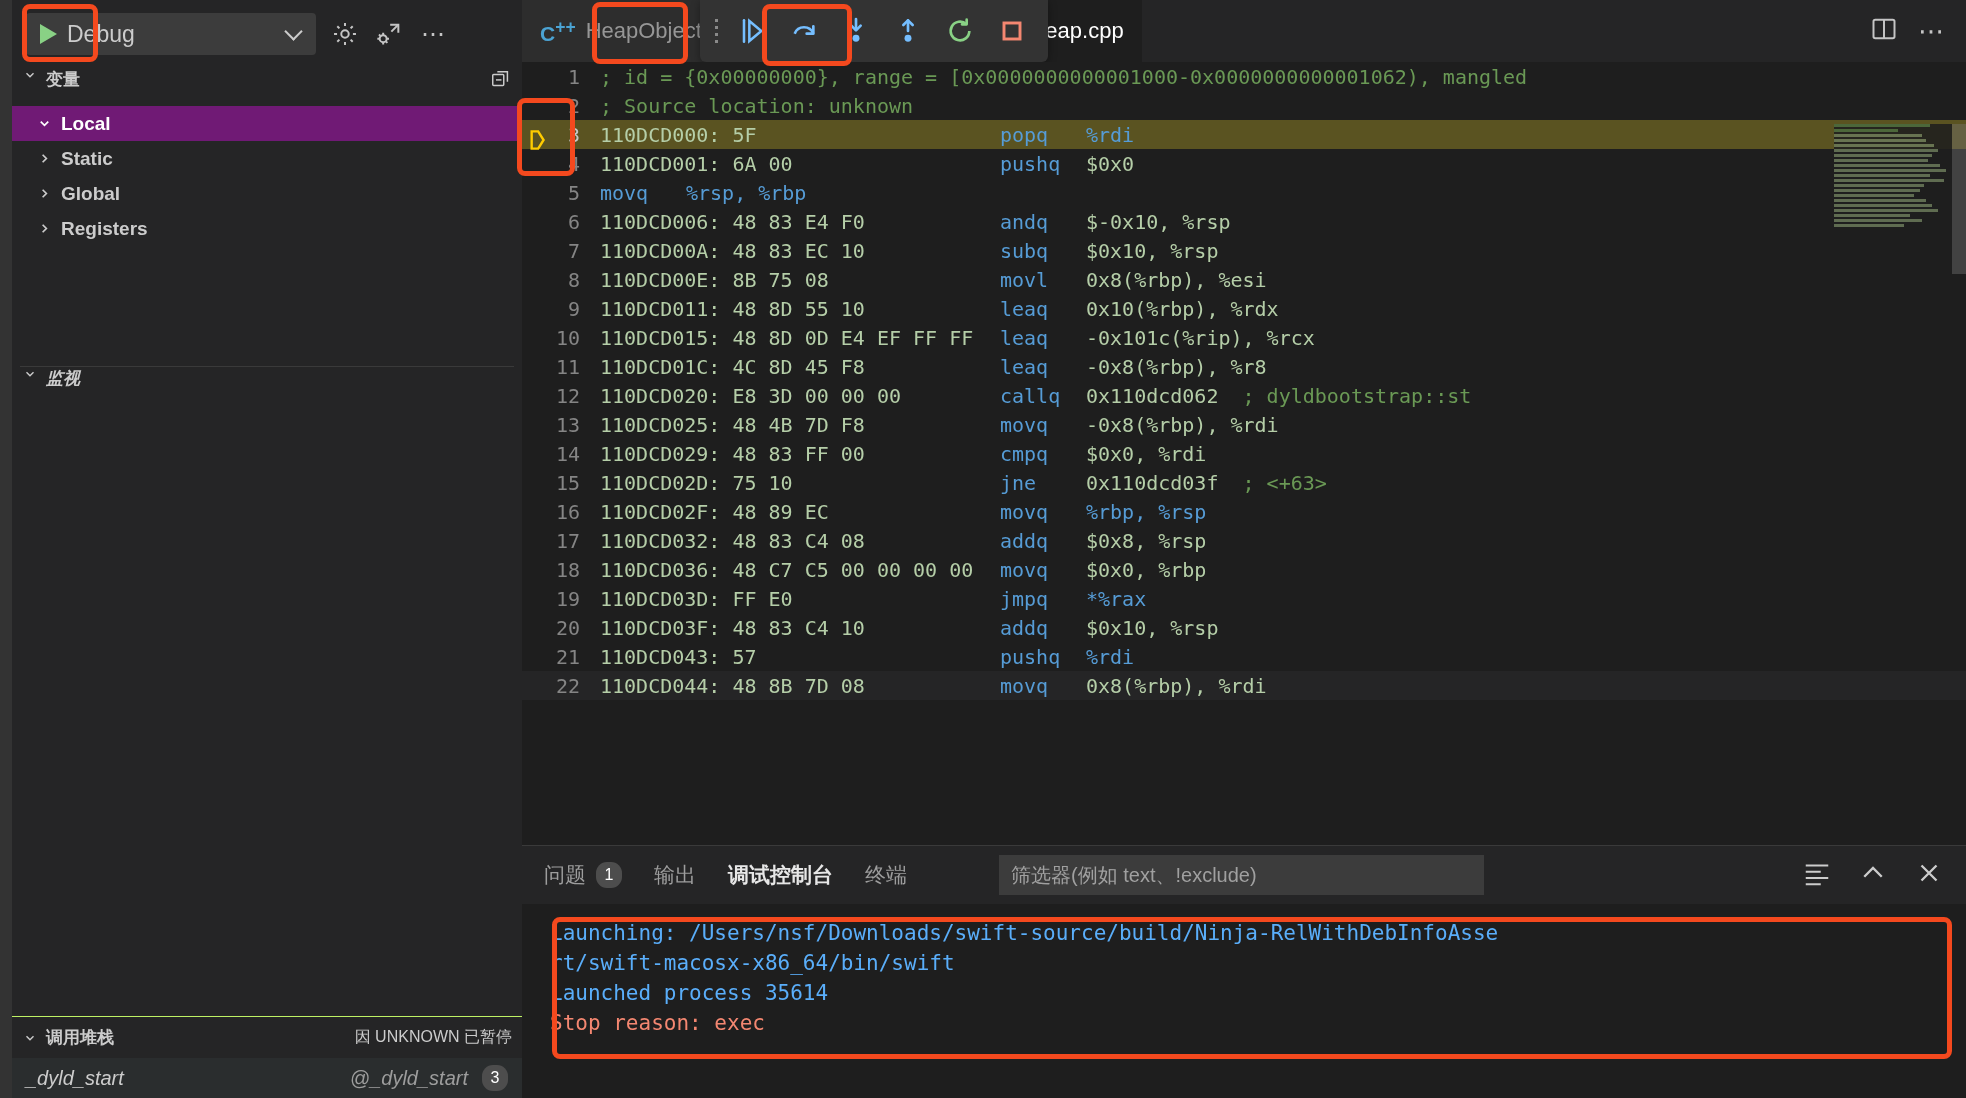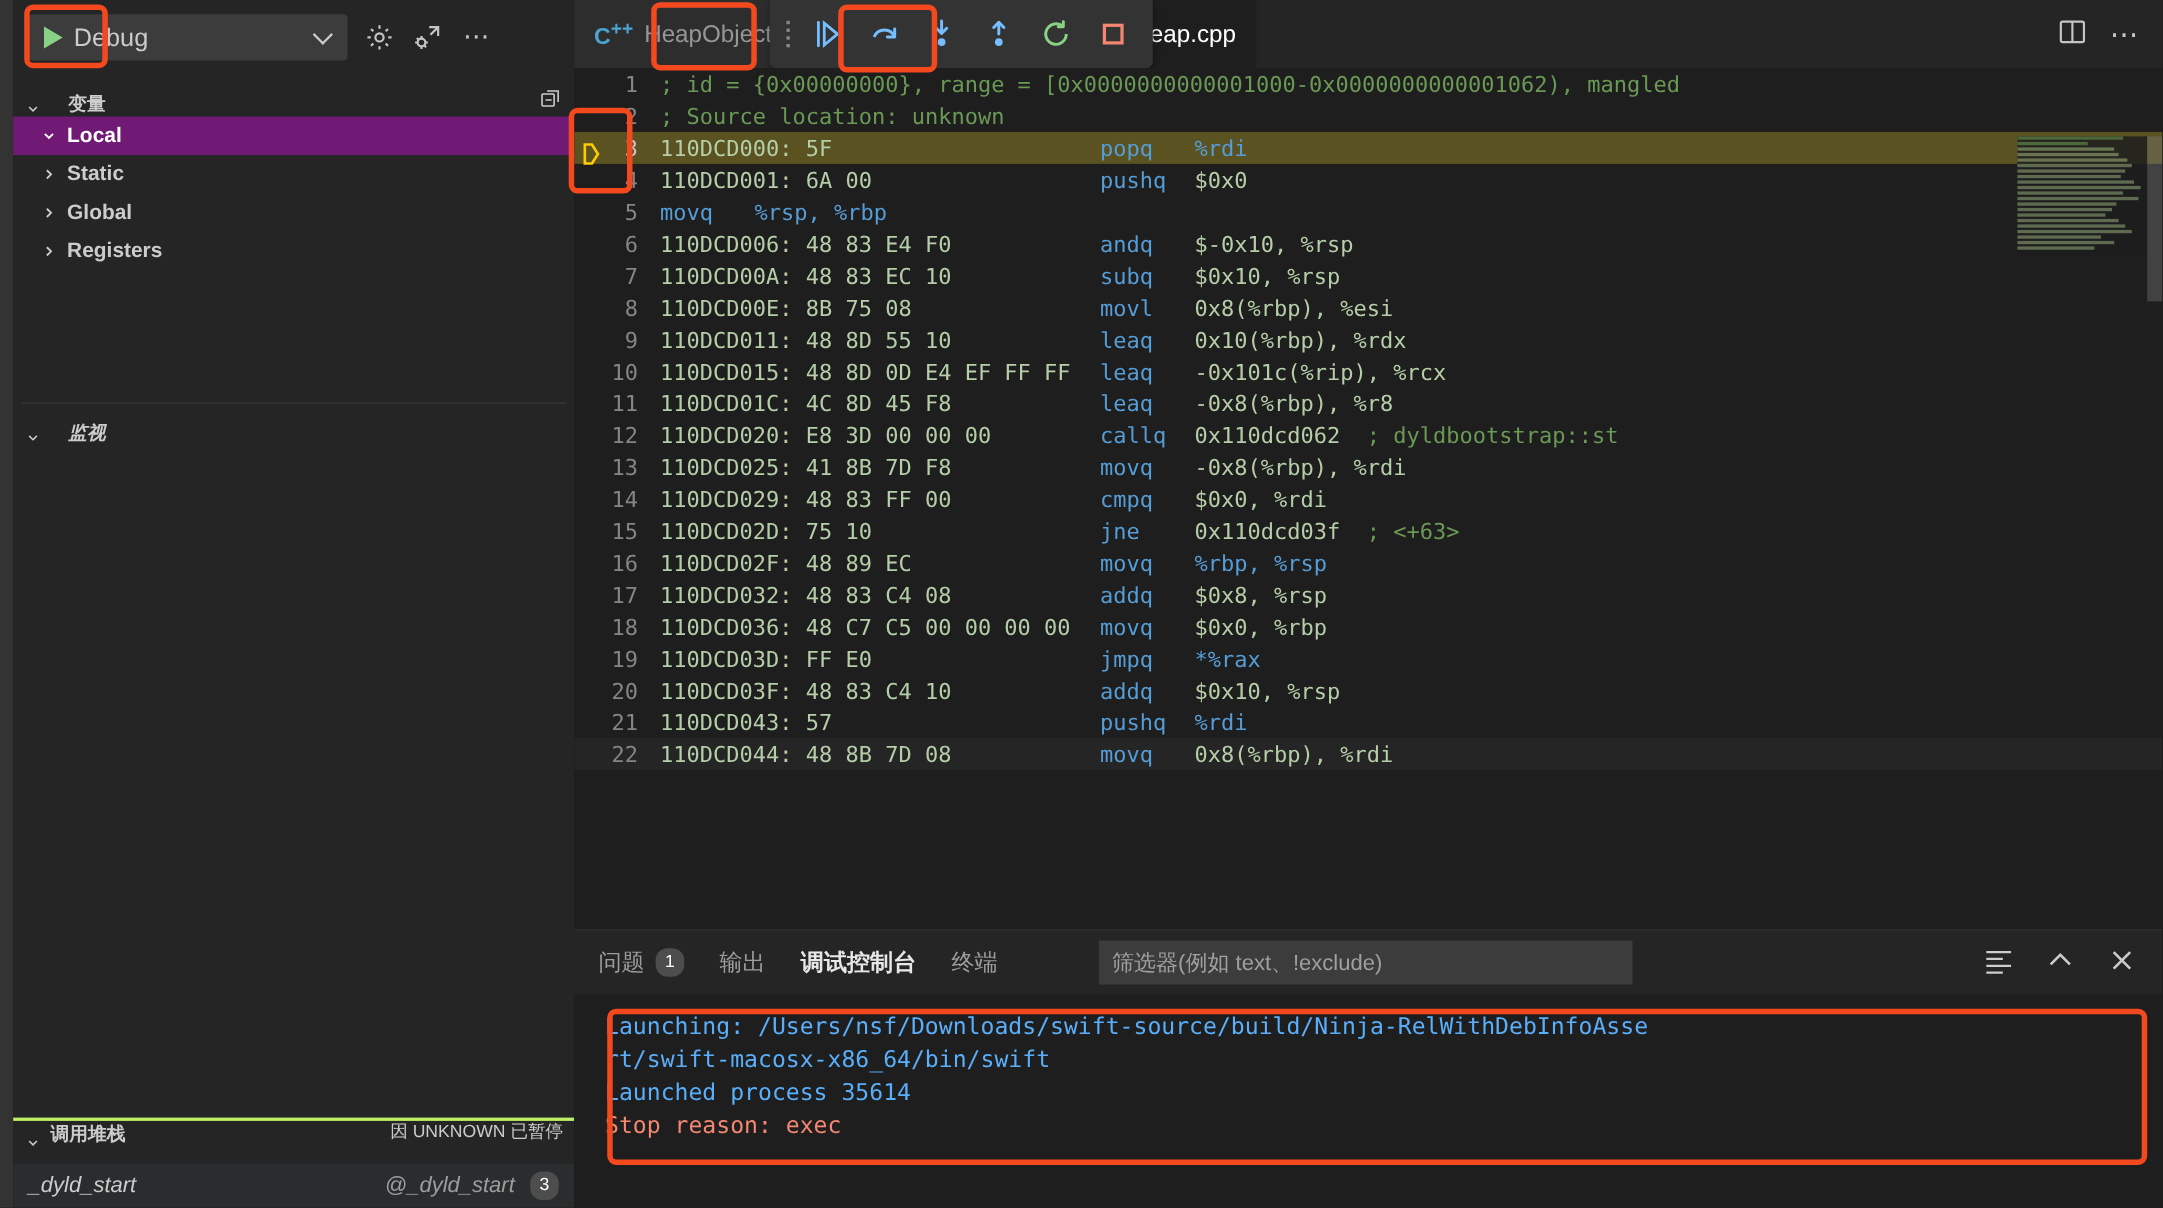--- a/index.html
+++ b/index.html
@@ -43,22 +43,22 @@
   .chev-down {
     width: 13px; height: 13px; border-right: 2.5px solid #cccccc;
     border-bottom: 2.5px solid #cccccc; transform: rotate(45deg);
     margin-right: 6px; margin-bottom: 5px; flex: 0 0 auto;
   }
   .tb-icon { color: #c5c5c5; font-size: 24px; line-height: 1; cursor: pointer;
              display: flex; align-items: center; justify-content: center;
              width: 30px; height: 30px; }
 
   .section-header {
-    height: 38px; display: flex; align-items: flex-end; padding: 0 10px;
-    color: #cccccc; font-size: 17px; font-weight: bold; gap: 24px;
+    height: 38px; display: flex; align-items: flex-start; padding: 0 10px;
+    color: #cccccc; font-size: 17px; font-weight: bold; gap: 8px;
     flex: 0 0 auto;
   }
   .tw { width: 16px; display: flex; align-items: center; justify-content: center; }
   .tw svg { display: block; }
   .section-header .spacer { flex: 1 1 auto; }
 
   .var-row {
     height: 35px; display: flex; align-items: center; padding-left: 24px;
     gap: 9px; color: #cccccc; font-size: 19px; font-weight: bold;
     cursor: pointer;
@@ -66,23 +66,23 @@
   .var-row.selected { background: #701a75; color: #ffffff; }
 
   #variables-pane { flex: 0 0 auto; }
   #var-list { height: 260px; }
   .pane-divider { height: 1px; background: #3a3a3a; margin: 0 8px; }
   #watch-pane { flex: 1 1 auto; display: flex; flex-direction: column; font-style: italic; }
   #watch-body { flex: 1 1 auto; }
 
   #callstack-pane { flex: 0 0 auto; }
   #callstack-header {
-    height: 42px; display: flex; padding: 0 10px;
+    height: 42px; display: flex; align-items: center; padding: 0 10px;
     gap: 8px; color: #cccccc; font-size: 17px; font-weight: bold;
-    border-top: 3px solid #bef264;
+    border-top: 1px solid #bef264;
   }
   #callstack-status {
     margin-left: auto; font-weight: normal; font-size: 16px; color: #cccccc;
   }
   #callstack-row {
     height: 40px; display: flex; align-items: center; padding: 0 14px 0 14px;
     background: #2a2d2e; gap: 14px;
   }
   #cs-frame { color: #cccccc; font-size: 20px; font-style: italic; }
   #cs-loc { color: #9d9d9d; font-size: 20px; font-style: italic; margin-left: auto; }
@@ -466,21 +466,21 @@
     </div>
     <div class="code-line">
       <span class="ln">12</span>
       <span class="addr">110DCD020: E8 3D 00 00 00</span>
       <span class="mnem">callq</span>
       <span class="ops">0x110dcd062</span>
       <span class="cmt">  ; dyldbootstrap::st</span>
     </div>
     <div class="code-line">
       <span class="ln">13</span>
-      <span class="addr">110DCD025: 41 8B 7D F8</span>
+      <span class="addr">110DCD025: 48 4B 7D F8</span>
       <span class="mnem">movq</span>
       <span class="ops">-0x8(%rbp), %rdi</span>
     </div>
     <div class="code-line">
       <span class="ln">14</span>
       <span class="addr">110DCD029: 48 83 FF 00</span>
       <span class="mnem">cmpq</span>
       <span class="ops">$0x0, %rdi</span>
     </div>
     <div class="code-line">

